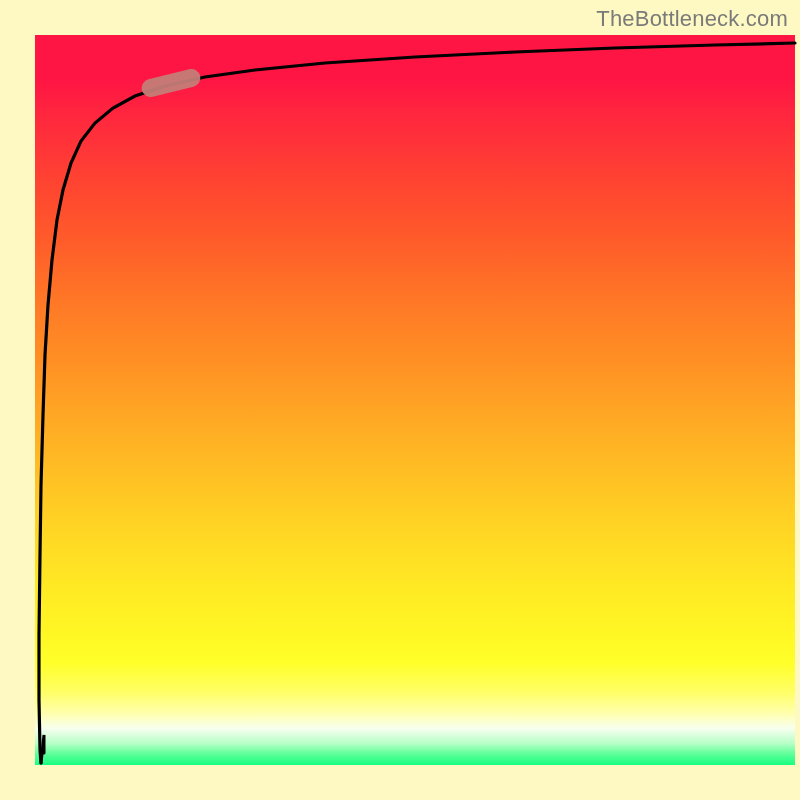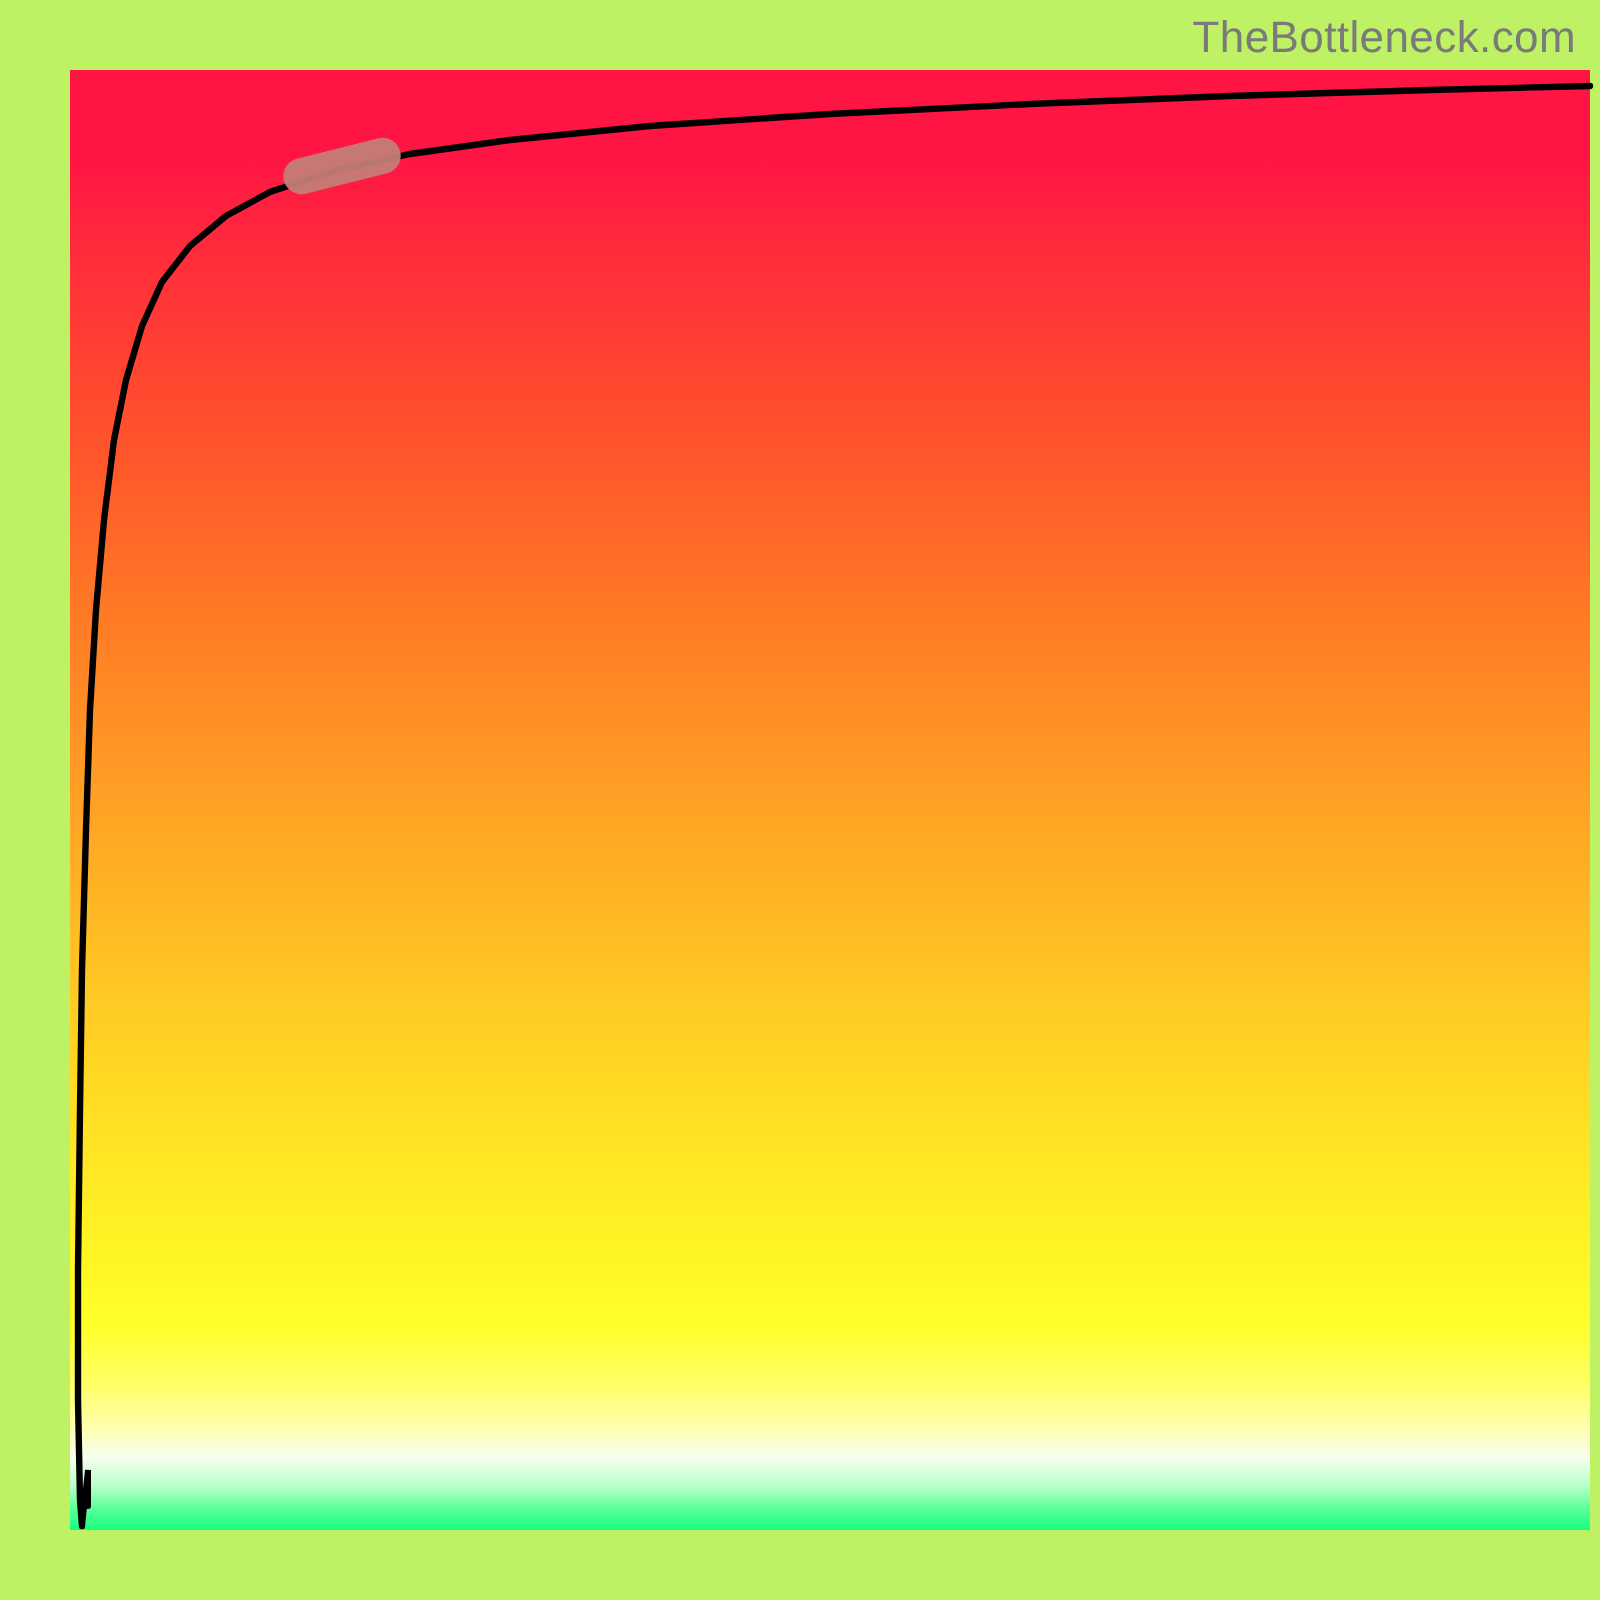--- a/index.html
+++ b/index.html
@@ -8,21 +8,21 @@
     width: 800px;
     height: 800px;
     background: #000;
     overflow: hidden;
     font-family: Arial, Helvetica, sans-serif;
   }
   .stage {
     position: relative;
     width: 800px;
     height: 800px;
-    background: #bef264;
+    background: #fef9c3;
   }
   .watermark {
     position: absolute;
     top: 6px;
     right: 12px;
     color: #7a7a7a;
     font-size: 22px;
     letter-spacing: 0.2px;
     z-index: 5;
     user-select: none;

